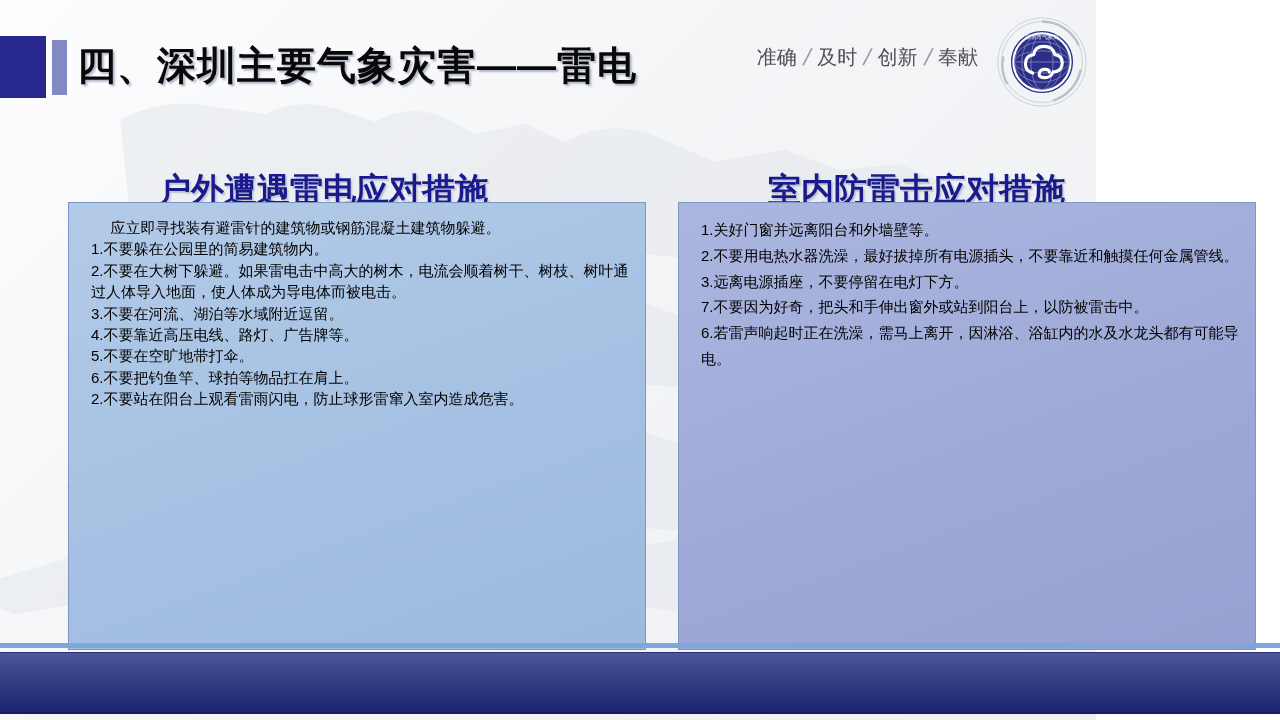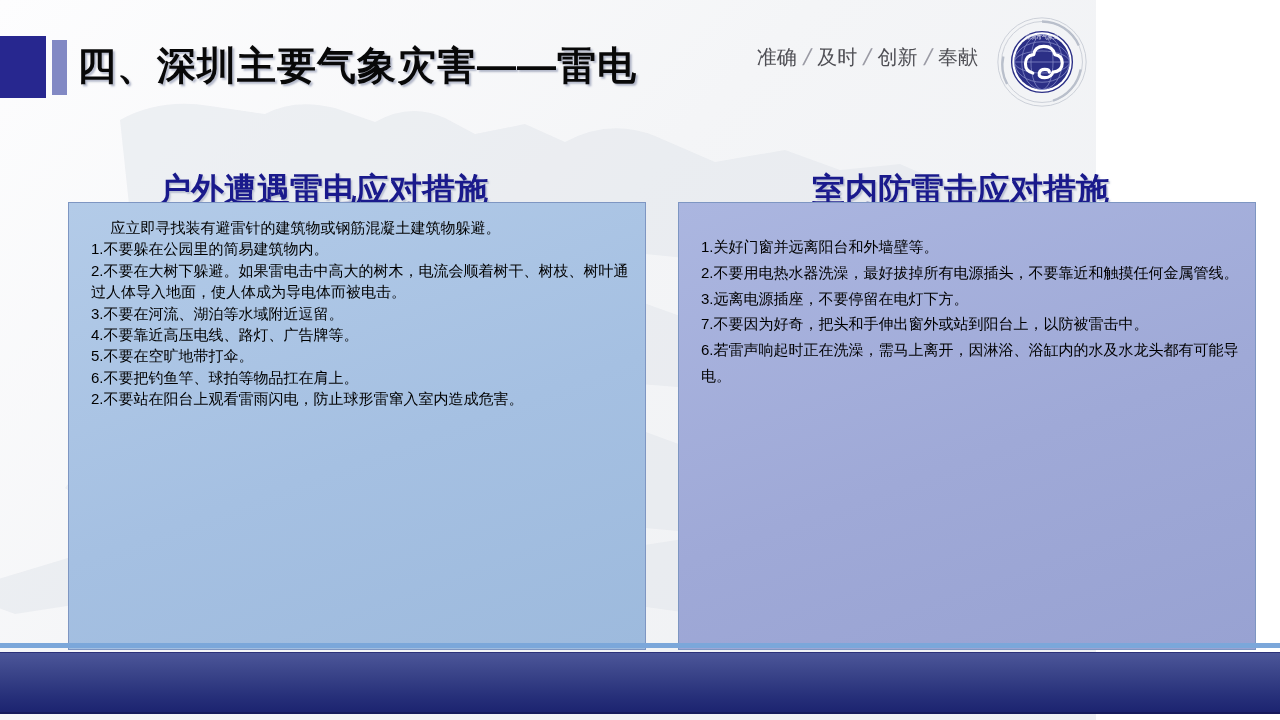--- a/index.html
+++ b/index.html
@@ -45,39 +45,39 @@
   .logo { position:absolute; right:8px; top:16px; width:92px; height:92px; }
 
   
   .col-heading {
     position:absolute; font-size:33px; font-weight:bold;
     color:#1a1a8c; white-space:nowrap;
     text-shadow:1.5px 1.5px 1.5px rgba(140,150,180,.5);
     margin-top:36px;
   }
   #heading-left  { left:158px; top:132px; }
-  #heading-right { left:812px; top:132px; }
+  #heading-right { left:768px; top:132px; }
 
   
   .textbox {
     position:absolute; border:1px solid #7e96c2;
     padding:14px 16px 12px 22px;
     font-size:15px; color:#000; line-height:1.47;
     overflow:hidden;
   }
   #box-left {
     left:68px; top:202px; width:578px; height:448px;
     background:linear-gradient(160deg,#b3cbe8 0%,#a5c0e2 55%,#9dbadd 100%);
     line-height:1.425;
   }
   #box-right {
     left:678px; top:202px; width:578px; height:448px;
     background:linear-gradient(160deg,#abb6e0 0%,#9fa9d7 55%,#98a2d2 100%);
     line-height:1.72;
-    padding-top:31px;
+    padding-top:14px;
   }
   .textbox p { margin:0; text-indent:0; }
   #box-left p.indent { text-indent:1.3em; }
 
   
   .footer-topline {
     position:absolute; left:0; bottom:72px; width:1280px; height:5px;
     background:#7ba7da;
   }
   .footer-bar {

